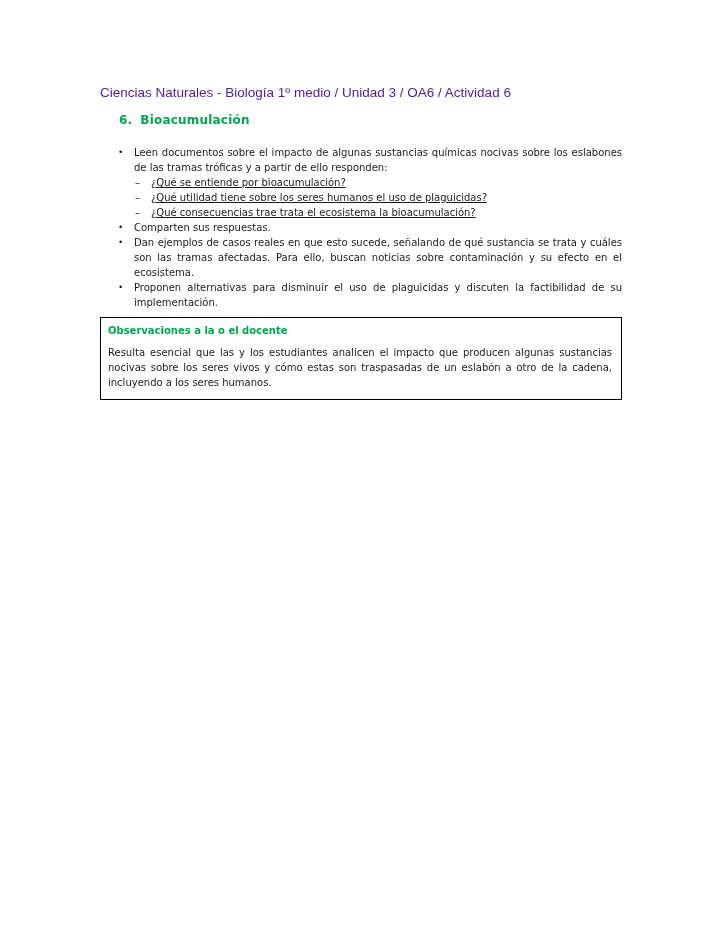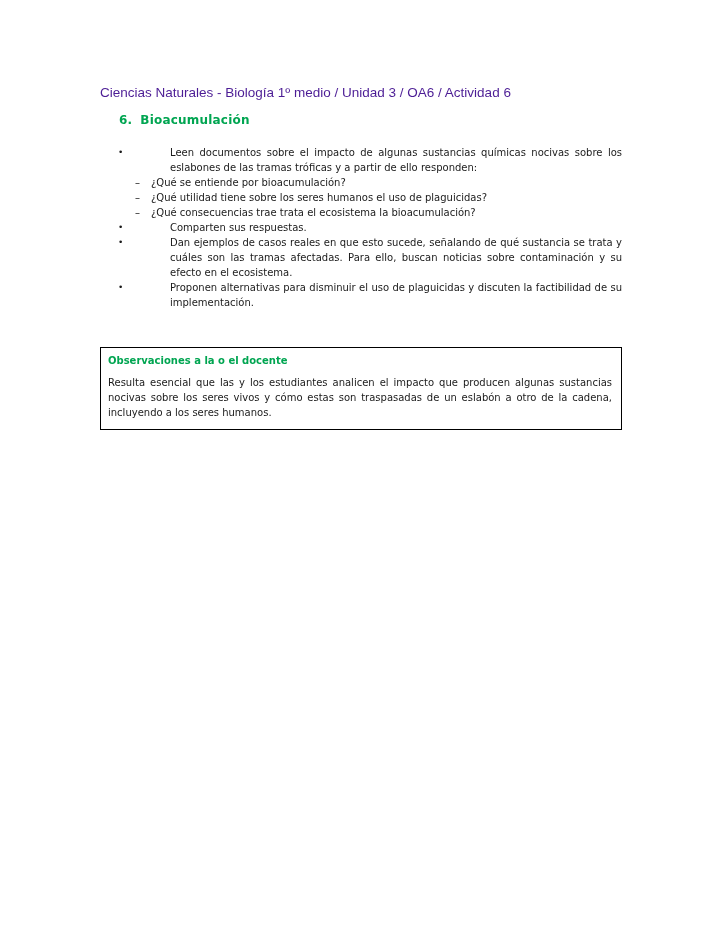--- a/index.html
+++ b/index.html
@@ -51,36 +51,36 @@
   }
   .bullet-item .marker {
     flex: none;
     width: 16px;
     margin-left: 18px;
     font-size: 9px;
   }
   .bullet-item .btext {
     flex: 1;
     text-align: justify;
-    margin-left: 36px;
   }
   .sub-item {
     display: flex;
   }
   .sub-item .marker {
     flex: none;
     width: 16px;
     margin-left: 35px;
   }
   .sub-item .btext {
     flex: 1;
+    text-decoration: underline;
   }
   .obs-box {
     box-sizing: border-box;
-    margin-top: 37px;
+    margin-top: 7px;
     width: 522px;
     border: 1px solid #000000;
     padding: 6px 9px 9px 7px;
   }
   .obs-title {
     font-size: 10px;
     font-weight: bold;
     color: #00a551;
     line-height: 13px;
   }

